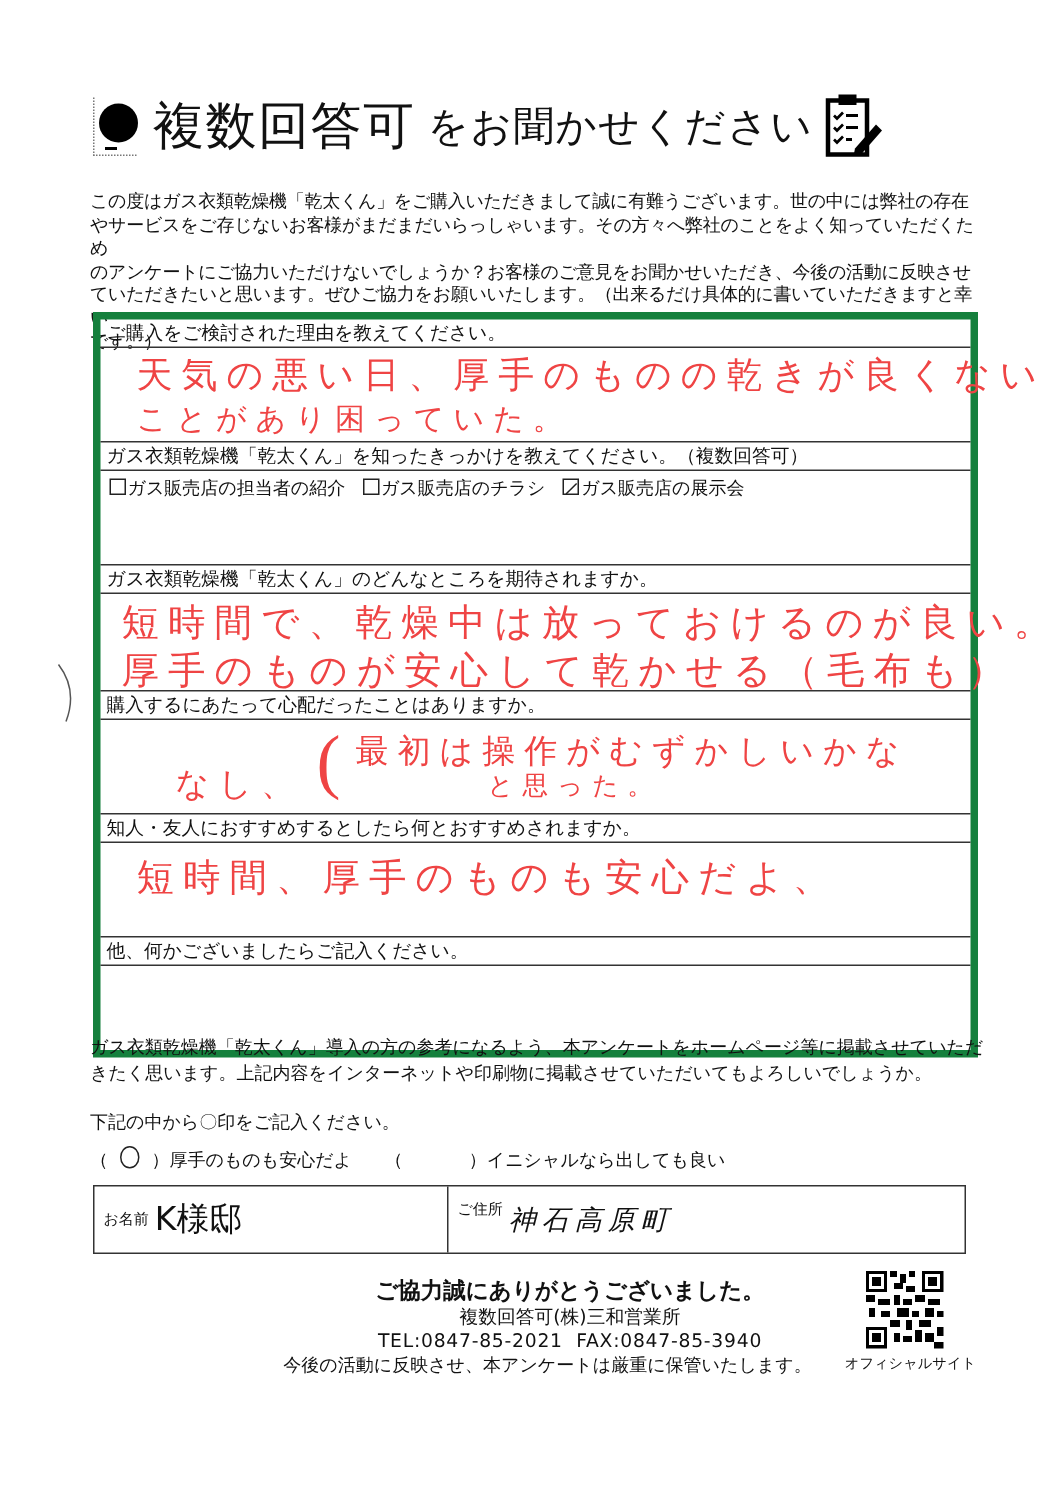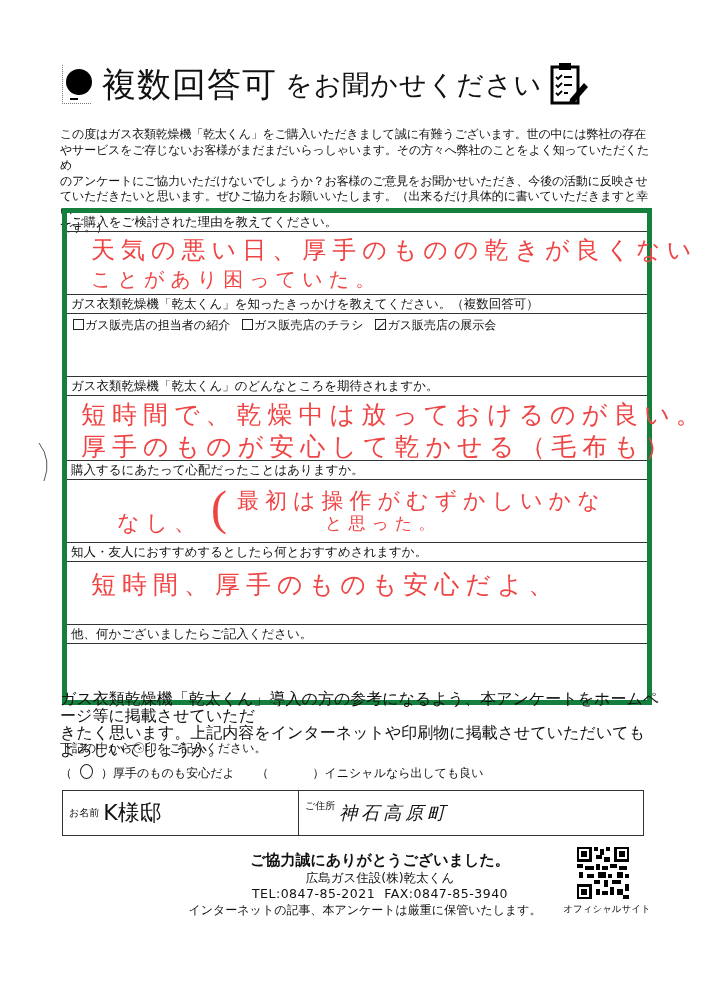--- a/index.html
+++ b/index.html
@@ -28,21 +28,21 @@
   .a-row { border-bottom: 1px solid #333; position: relative; }
   .a-row:last-child { border-bottom: none; }
   .hand { font-family: Liberation Serif, serif; font-weight: 200; color: #ef4444; position: absolute; white-space: nowrap; letter-spacing: 6px; }
 
   .cb-row { font-size: 12px; height: 19px; line-height: 19px; padding-left: 6px; white-space: nowrap; }
   .cb { display: inline-block; margin-right: 8px; }
   .box { display: inline-block; width: 9px; height: 9px; border: 1px solid #222; margin-right: 1px; vertical-align: -1px; position: relative; }
   .box.checked::after { content: ""; position: absolute; left: 1px; top: -4px; width: 10px; height: 1px; background: #222; transform: rotate(-45deg); transform-origin: left top; top: 9px; }
 
   
-  .permission { left: 60px; top: 690px; width: 600px; font-size: 16px; line-height: 17px; }
+  .permission { left: 60px; top: 690px; width: 600px; font-size: 12px; line-height: 17px; }
   .instruction { left: 60px; top: 740px; font-size: 12px; }
   .consent { left: 60px; top: 764px; font-size: 12px; white-space: nowrap; }
   .circle-mark { display: inline-block; width: 11px; height: 13px; border: 1.2px solid #222; border-radius: 50%; vertical-align: -2px; margin: 0 8px; }
 
   
   .info-box { left: 62px; top: 790px; width: 580px; height: 44px; border: 1px solid #333; display: flex; }
   .info-cell { position: relative; height: 100%; display: flex; align-items: center; }
   .info-cell.name { width: 235px; border-right: 1px solid #333; }
   .info-label { font-size: 10px; margin-left: 6px; margin-right: 4px; }
   .name-value { font-size: 22px; letter-spacing: 0px; }
@@ -148,25 +148,25 @@
     <span class="name-value">K様邸</span>
   </div>
   <div class="info-cell" style="flex:1;">
     <span class="info-label" style="align-self:flex-start; margin-top:8px;">ご住所</span>
     <span class="addr-value">神石高原町</span>
   </div>
 </div>
 
 <div class="abs footer">
   <div class="thanks">ご協力誠にありがとうございました。</div>
-  <div class="company">広島ガス住設(株)乾太くん</div>
+  <div class="company">複数回答可(株)三和営業所</div>
   <div class="tel">
     <span>TEL:0847-85-2021</span>&nbsp;&nbsp;<span>FAX:0847-85-3940</span>
   </div>
-  <div class="privacy">インターネットの記事、本アンケートは厳重に保管いたします。</div>
+  <div class="privacy">今後の活動に反映させ、本アンケートは厳重に保管いたします。</div>
 </div>
 
 <svg class="abs qr" viewBox="0 0 25 25" shape-rendering="crispEdges">
   <rect width="25" height="25" fill="#fff"></rect>
   <g fill="#000">
     <rect x="0" y="0" width="7" height="7"></rect>
       <rect x="1" y="1" width="5" height="5" fill="#fff"></rect>
       <rect x="2" y="2" width="3" height="3"></rect>
     <rect x="18" y="0" width="7" height="7"></rect>
       <rect x="19" y="1" width="5" height="5" fill="#fff"></rect>

